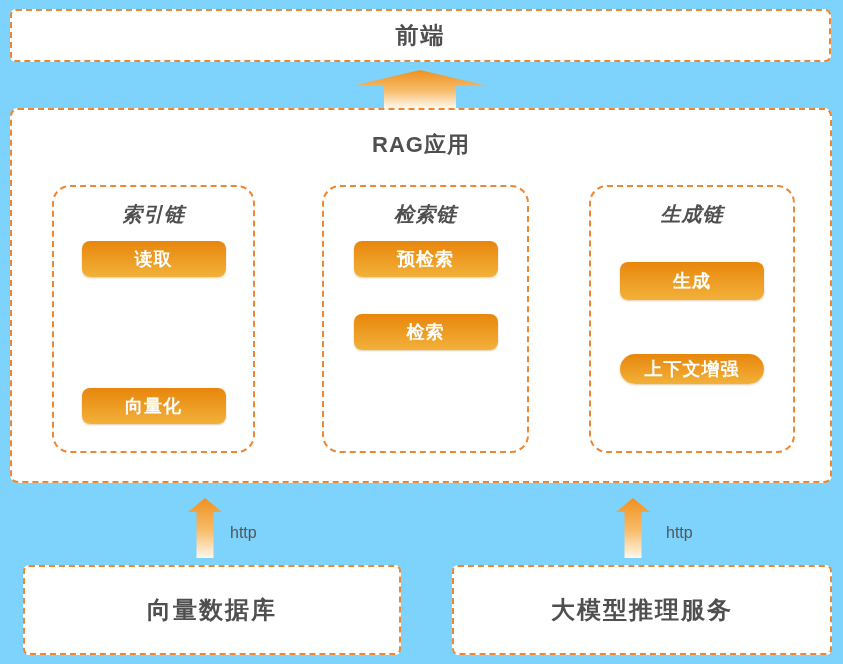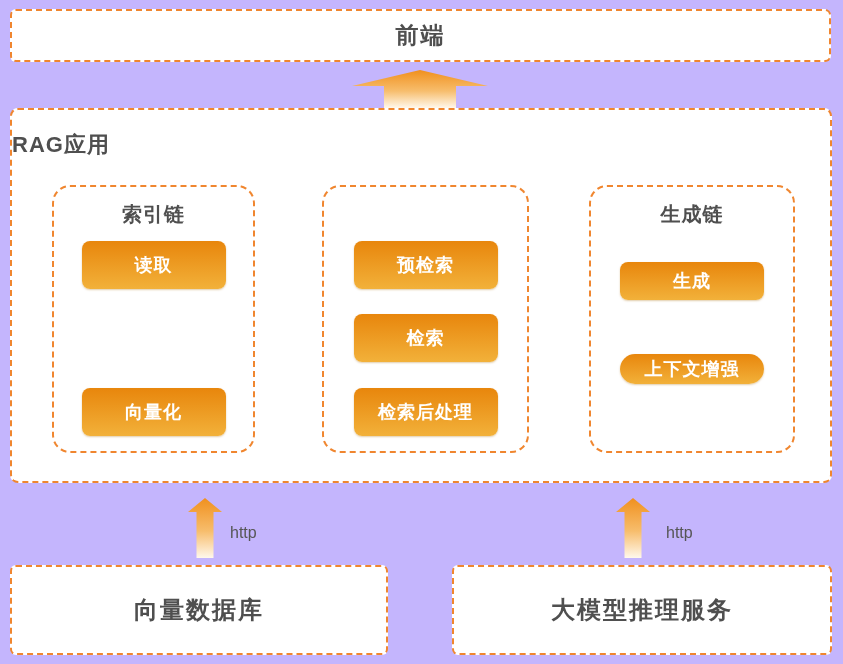--- a/index.html
+++ b/index.html
@@ -14,21 +14,21 @@
     --http_text: #555555;
   }
   * { margin:0; padding:0; box-sizing:border-box; }
   html,body { background:#ffffff; }
   body { font-family:"Liberation Sans","DejaVu Sans",sans-serif; }
 
   .canvas {
     position:relative;
     width:843px;
     height:664px;
-    background:#c4b5fd;
+    background:#7dd3fc;
     overflow:hidden;
   }
 
   .dashed-box {
     position:absolute;
     border:2px dashed var(--border_orange);
     background:#ffffff;
   }
 
   .frontend-box {
@@ -42,47 +42,48 @@
   }
 
   .big-arrow { position:absolute; left:352px; top:70px; }
 
   .rag-box {
     left:10px; top:108px; width:822px; height:375px;
     border-radius:8px;
   }
   .rag-title {
     position:absolute; left:0; right:0; top:20px;
-    text-align:left;
+    text-align:center;
     font-size:22px; font-weight:600; color:var(--text_dark);
     letter-spacing:1px;
   }
 
   .chain {
     position:absolute;
     top:75px; height:268px;
     border:2px dashed var(--border_orange);
     border-radius:18px;
     background:#ffffff;
   }
   .chain-index      { left:40px;  width:203px; }
   .chain-retrieval  { left:310px; width:207px; }
   .chain-generation { left:577px; width:206px; }
 
   .chain-title {
     position:absolute; left:0; right:0; top:14px;
     text-align:center;
     font-size:20px; font-weight:600; color:var(--text_dark);
     letter-spacing:1px;
+    font-style:italic;
   }
 
   .step {
     position:absolute;
     left:50%; transform:translateX(-50%);
-    width:144px; height:48px;
+    width:144px; height:36px;
     border-radius:8px;
     background:linear-gradient(180deg, var(--button_grad_top), var(--button_grad_bottom));
     color:var(--button_text);
     font-size:18px; font-weight:700;
     letter-spacing:1px;
     display:flex; align-items:center; justify-content:center;
     box-shadow:0 1px 2px rgba(170,110,15,0.35);
     white-space:nowrap;
   }
   .step-r1 { top:54px; }
@@ -105,21 +106,21 @@
 
   .service-box {
     top:565px; height:90px;
     border-radius:6px;
     display:flex; align-items:center; justify-content:center;
   }
   .service-box .box-label {
     font-size:24px; font-weight:600; color:var(--text_dark);
     letter-spacing:2px;
   }
-  .vector-db-box  { left:10px;  width:378px; }
+  .vector-db-box  { left:23px;  width:378px; }
   .llm-box        { left:452px; width:380px;font-family:Liberation Serif, serif; }
 
   .arrow-grad-start { stop-color:var(--arrow_grad_top, #F0901E); }
   .arrow-grad-mid   { stop-color:var(--arrow_grad_mid, #F7BD6C); }
   .arrow-grad-end   { stop-color:var(--arrow_grad_fade, #FFF8EC); }
 </style>
 </head>
 <body>
 
 <div class="canvas">
@@ -145,23 +146,23 @@
   <div class="dashed-box rag-box">
     <div class="rag-title">RAG应用</div>
 
     <div class="chain chain-index">
       <div class="chain-title">索引链</div>
       <div class="step step-r1">读取</div>
       <div class="step step-r3">向量化</div>
     </div>
 
     <div class="chain chain-retrieval">
+      <div class="chain-title">检索链</div>
       <div class="step step-r1">预检索</div>
       <div class="step step-r2">检索</div>
-      <div class="step step-r3">检索后处理</div>
     </div>
 
     <div class="chain chain-generation">
       <div class="chain-title">生成链</div>
       <div class="step step-g1">生成</div>
       <div class="step step-g2">上下文增强</div>
     </div>
   </div>
 
   <svg class="small-arrow left-conn" width="34" height="60" viewBox="0 0 34 60">

